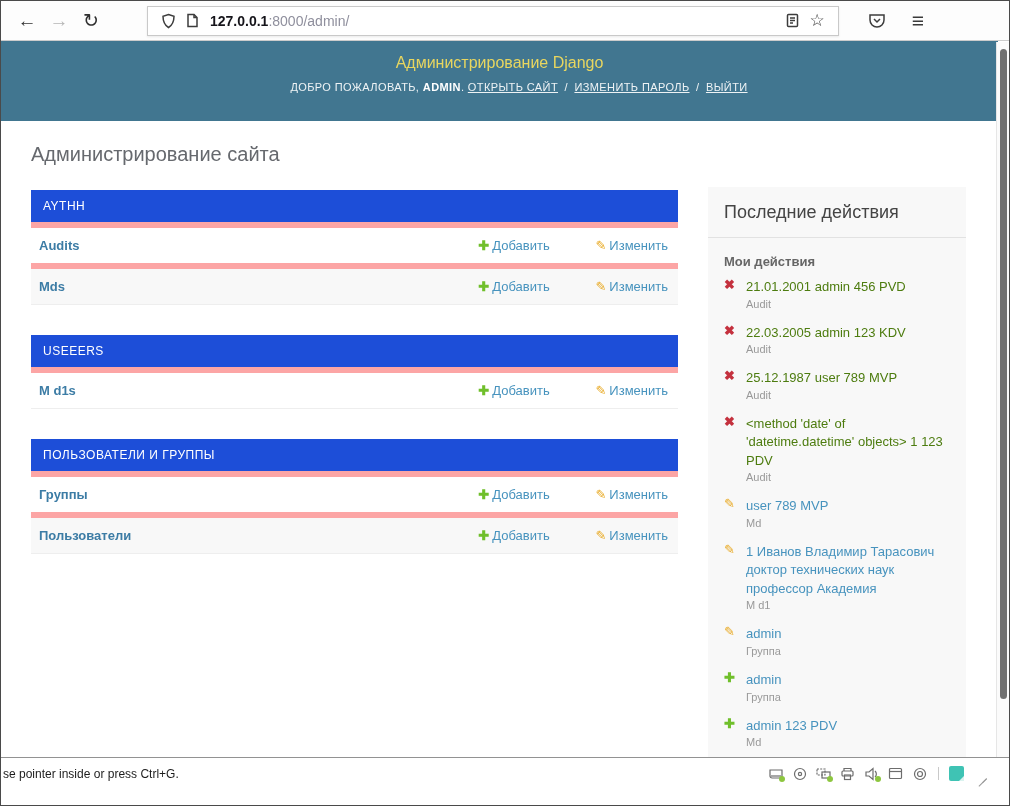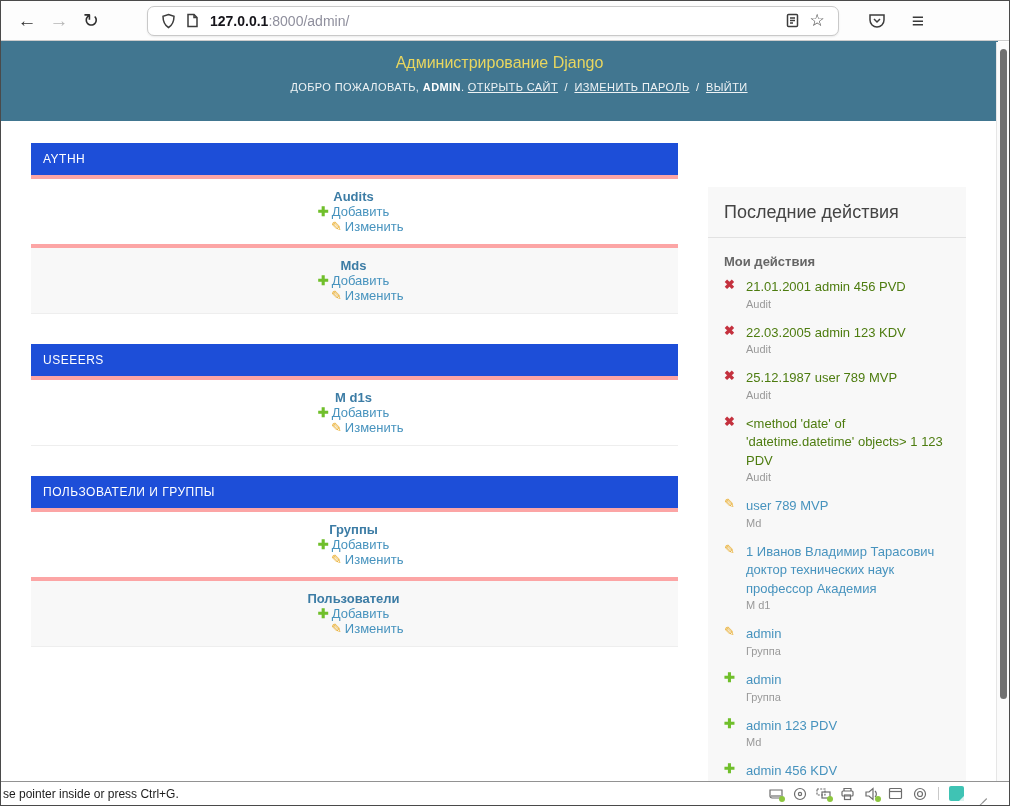--- a/index.html
+++ b/index.html
@@ -4,21 +4,21 @@
 <style>
   * { margin:0; padding:0; box-sizing:border-box; }
   html,body { width:1010px; height:806px; }
   body { font-family:"Liberation Sans", sans-serif; background:#fff; }
   .vm { position:relative; width:1010px; height:806px; border:1px solid #4a4a4a; overflow:hidden; background:#fff; }
 
   
   .toolbar { height:40px; background:#fdfdfd; border-bottom:1px solid #cccccc; display:flex; align-items:center; padding:0 10px; }
   .nav-btn { width:32px; height:30px; display:flex; align-items:center; justify-content:center; font-size:19px; color:#2f2f2f; cursor:pointer; }
   .nav-btn.disabled { color:#b5b5b5; }
-  .url-bar { margin-left:40px; width:692px; height:30px; background:#fff; border:1px solid #c9c9c9; border-radius:7px; box-shadow:0 1px 2px rgba(0,0,0,0.08); display:flex; align-items:center; padding:0 8px; }
+  .url-bar { margin-left:40px; width:692px; height:30px; background:#fff; border:1px solid #c9c9c9; border-radius:0; box-shadow:0 1px 2px rgba(0,0,0,0.08); display:flex; align-items:center; padding:0 8px; }
   .url-icon { display:flex; align-items:center; justify-content:center; width:24px; height:24px; color:#3a3a3a; }
   .url-text { font-size:14px; margin-left:6px; white-space:nowrap; flex:1; }
   .url-host { color:#15141a; font-weight:bold; }
   .url-path { color:#8f8f9d; }
   .toolbar-right { display:flex; align-items:center; margin-left:26px; gap:16px; }
   .glyph-btn { font-size:17px; color:#3a3a3a; display:flex; align-items:center; justify-content:center; width:26px; height:26px; }
   svg.line-ic { stroke:#3d3d3d; fill:none; stroke-width:1.5; }
 
   
   .dj-header { height:80px; background:#417690; text-align:center; width:997px; }
@@ -27,21 +27,21 @@
   .dj-usertools .uname { font-weight:bold; color:#fff; }
   .dj-usertools a { color:#eef3f5; text-decoration:underline; cursor:pointer; }
   .dj-usertools .sep { margin:0 3px; }
 
   
   .content { position:relative; width:997px; height:666px; background:#fff; padding:22px 0 0 30px; display:flex; overflow:hidden; }
   .main-col { width:647px; }
   .page-title { font-size:20px; font-weight:normal; color:#66696e; margin-bottom:24px; }
   .module { margin-bottom:30px; border-bottom:1px solid #eee; }
   .module-caption { background:#1d4ed8; color:#fff; font-size:12px; letter-spacing:0.5px; padding:9px 12px; text-transform:uppercase; }
-  .model-row { display:flex; align-items:center; padding:10px 10px 10px 8px; border-top:4px solid #fca5a5; background:#fff;flex-direction:column; }
+  .model-row { display:flex; align-items:center; padding:10px 10px 10px 8px; border-top:6px solid #fca5a5; background:#fff; }
   .model-row:nth-child(even) { background:#f8f8f8; }
   .model-link { flex:1; font-size:13px; font-weight:bold; color:#3c7ca5; cursor:pointer; }
   .cell-add, .cell-change { font-size:13px; color:#4793be; cursor:pointer; white-space:nowrap; }
   .cell-add { width:108px; text-align:center; }
   .cell-change { width:100px; text-align:right; }
   .ic-plus { color:#70bf2b; font-weight:bold; font-size:13px; margin-right:3px; }
   .ic-pencil { color:#e8a820; font-size:13px; margin-right:3px; }
 
   
   .sidebar { margin-left:30px; width:258px; }
@@ -56,21 +56,21 @@
   .action-icon.add { color:#70bf2b; font-weight:bold; }
   .action-text { font-size:13px; line-height:1.35; color:#4d7c0f; }
   .action-item.is-link .action-text { color:#4793be; cursor:pointer; }
   .action-model { display:block; font-size:11px; color:#999; margin-top:2px; }
 
   
   .scrollbar { position:absolute; top:41px; right:0; width:13px; height:747px; background:#fbfbfb; border-left:1px solid #e6e6e6; }
   .scroll-thumb { position:absolute; left:3px; top:7px; width:7px; height:650px; background:#707070; border-radius:4px; }
 
   
-  .statusbar { position:absolute; left:0; bottom:0; width:100%; height:24px; background:#fff; border-top:1px solid #929292; display:flex; align-items:center; font-size:12px; color:#1d1d1d; padding-left:2px; }
+  .statusbar { position:absolute; left:0; bottom:16px; width:100%; height:32px; background:#fff; border-top:1px solid #929292; display:flex; align-items:center; font-size:12px; color:#1d1d1d; padding-left:2px; }
   .status-msg { flex:1; white-space:nowrap; }
   .status-icons { display:flex; align-items:center; gap:7px; padding-right:22px; }
   .st-ic { position:relative; width:17px; height:15px; display:flex; align-items:center; justify-content:center; }
   .st-ic svg { stroke:#6d6d6d; fill:none; stroke-width:1.2; }
   .st-dot { position:absolute; right:-1px; bottom:-1px; width:6px; height:6px; border-radius:50%; background:#8dc63f; }
   .st-sep { width:1px; height:13px; background:#c9c9c9; margin:0 3px; }
   .teal-note { width:15px; height:15px; background:#3fc3b4; border-radius:2px; position:relative; }
   .teal-note::after { content:""; position:absolute; right:0; bottom:0; border-style:solid; border-width:0 0 5px 5px; border-color:transparent transparent #d9f3ef transparent; }
   .grip { width:12px; height:12px; position:relative; margin-left:4px; }
   .grip::before { content:""; position:absolute; right:0; bottom:1px; width:11px; border-top:1px solid #9a9a9a; transform:rotate(-45deg); transform-origin:right bottom; }
@@ -125,20 +125,21 @@
       <a>ОТКРЫТЬ САЙТ</a>
       <span class="sep">/</span>
       <a>ИЗМЕНИТЬ ПАРОЛЬ</a>
       <span class="sep">/</span>
       <a>ВЫЙТИ</a>
     </div>
   </div>
 
   <div class="content">
     <div class="main-col">
+      <h1 class="page-title">Администрирование сайта</h1>
       <div id="app-list">
   <div class="module">
     <div class="module-caption">AYTHH</div>
     <div>
   <div class="model-row">
     <span class="model-link">Audits</span>
     <span class="cell-add"><span class="ic-plus">✚</span><span>Добавить</span></span>
     <span class="cell-change"><span class="ic-pencil">✎</span><span>Изменить</span></span>
   </div>
 

